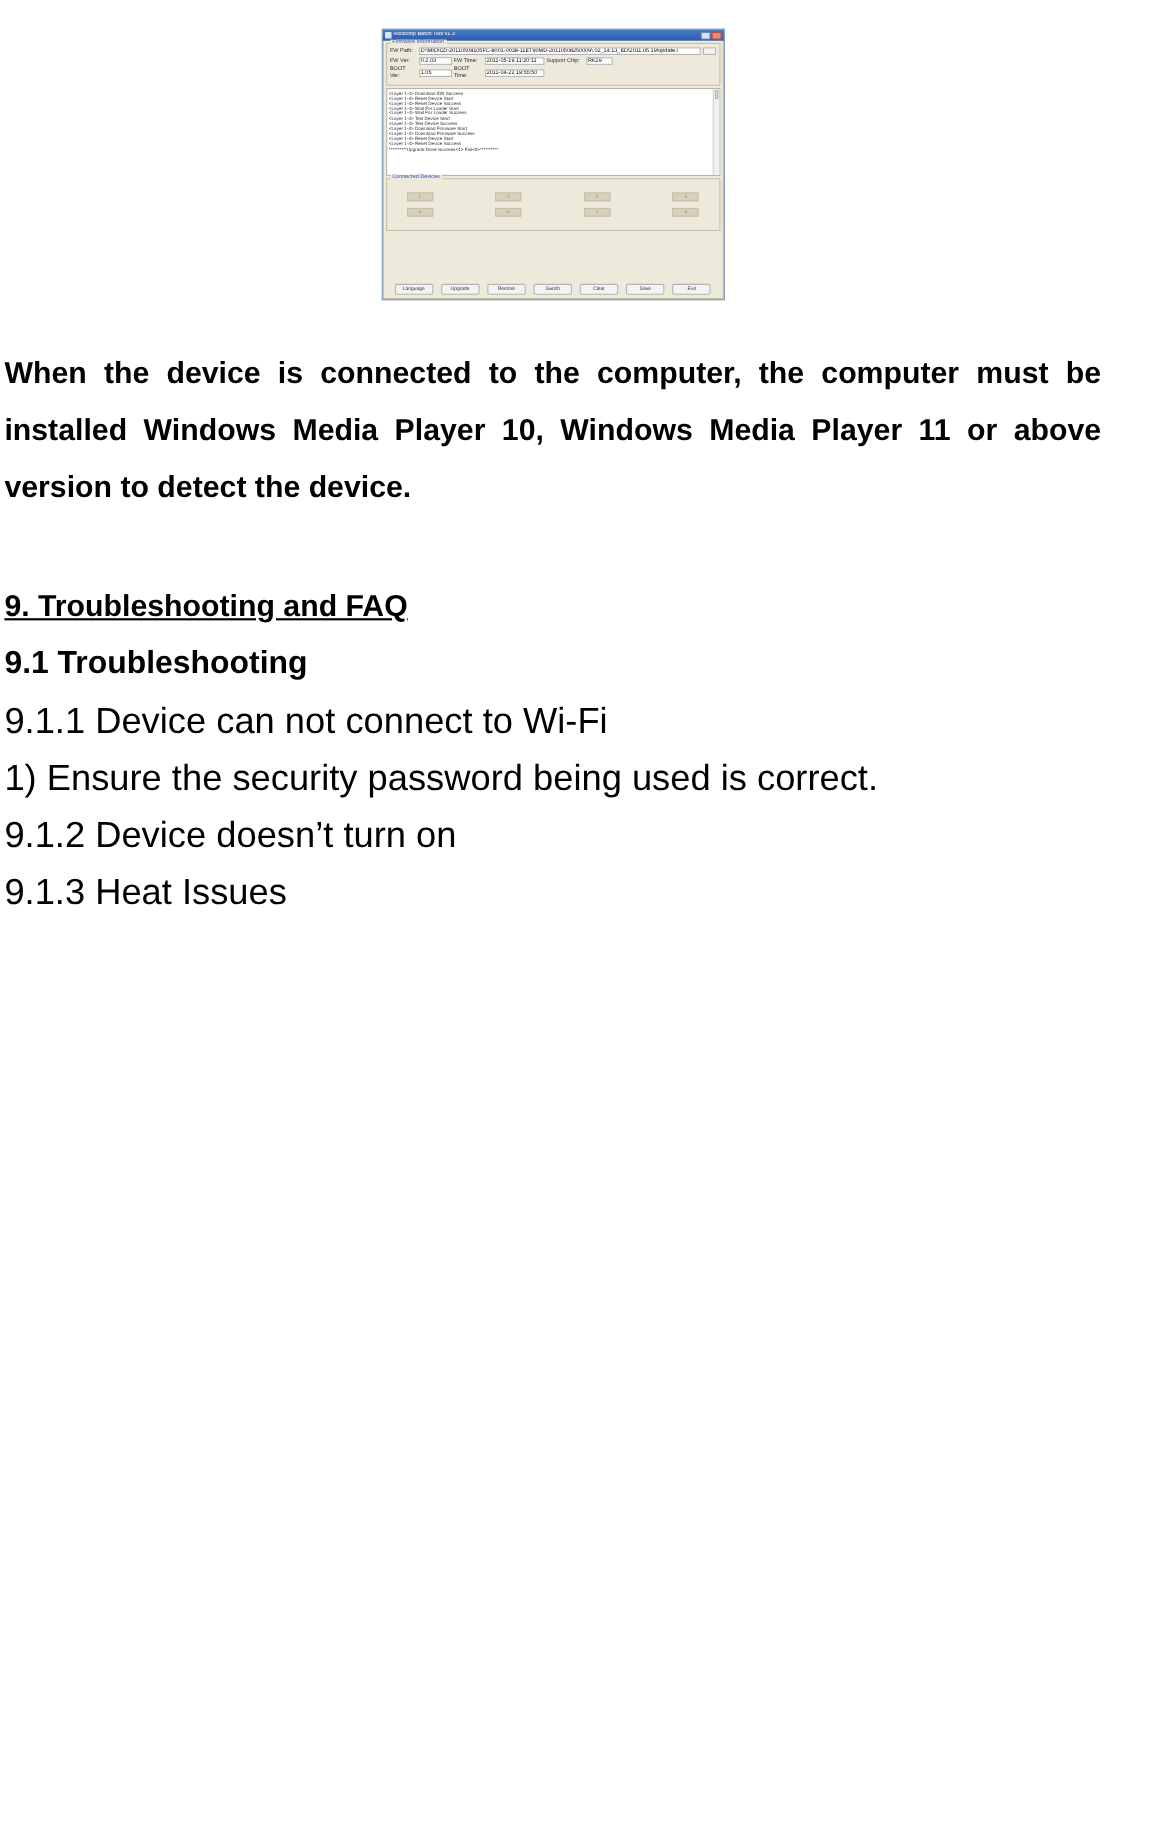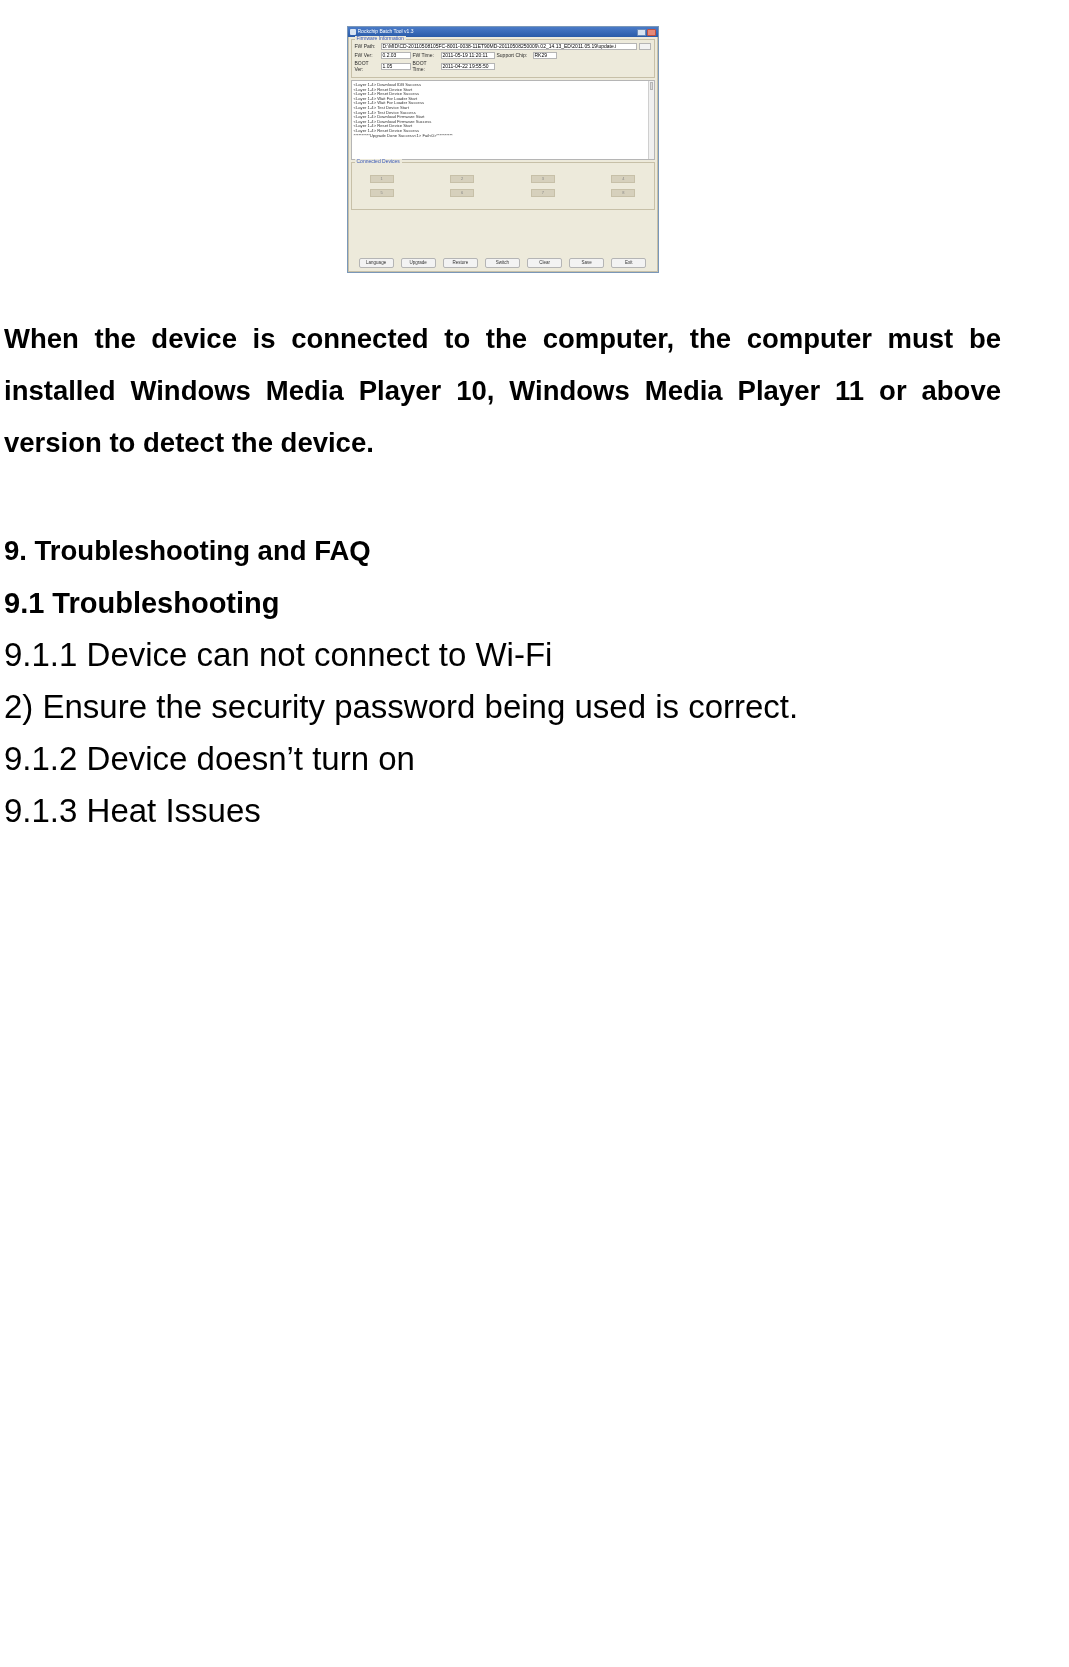--- a/index.html
+++ b/index.html
@@ -165,20 +165,21 @@
     line-height: 52px;
     margin: 0 0 8px 0;
     text-align: justify;
   }
   .gap { height: 48px; }
   .h1 {
     font-size: 27.5px;
     font-weight: bold;
     line-height: 52px;
     margin: 0;
+    text-decoration: underline;
   }
   .h2 {
     font-size: 29px;
     font-weight: bold;
     line-height: 52px;
     margin: 0;
   }
   .body-line {
     font-size: 33px;
     font-weight: normal;
@@ -272,19 +273,19 @@
   </div>
 
   <p class="para">When the device is connected to the computer, the computer must be installed Windows Media Player 10, Windows Media Player 11 or above version to detect the device.</p>
 
   <div class="gap"></div>
 
   <p class="h1">9. Troubleshooting and FAQ</p>
   <p class="h2">9.1 Troubleshooting</p>
 
   <p class="body-line">9.1.1 Device can not connect to Wi-Fi</p>
-  <p class="body-line">2) Ensure the security password being used is correct.</p>
+  <p class="body-line">1) Ensure the security password being used is correct.</p>
 
   <p class="body-line">9.1.2 Device doesn’t turn on</p>
 
   <p class="body-line cutoff">9.1.3 Heat Issues</p>
 
 </div>
 
 </body></html>

